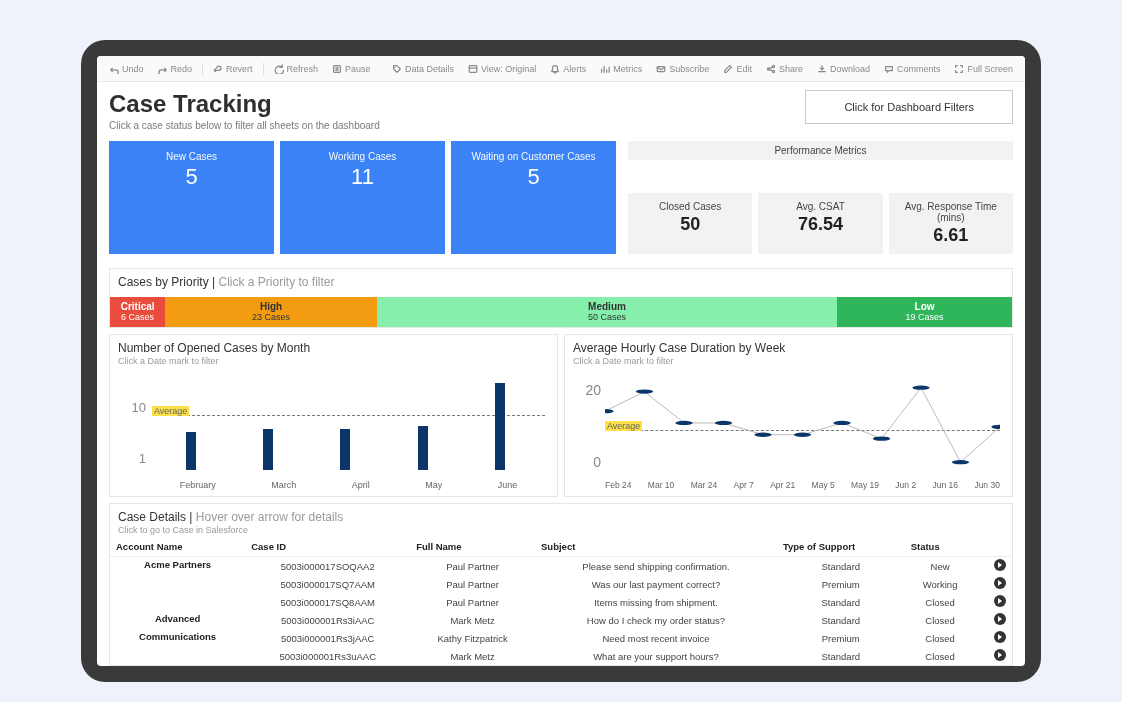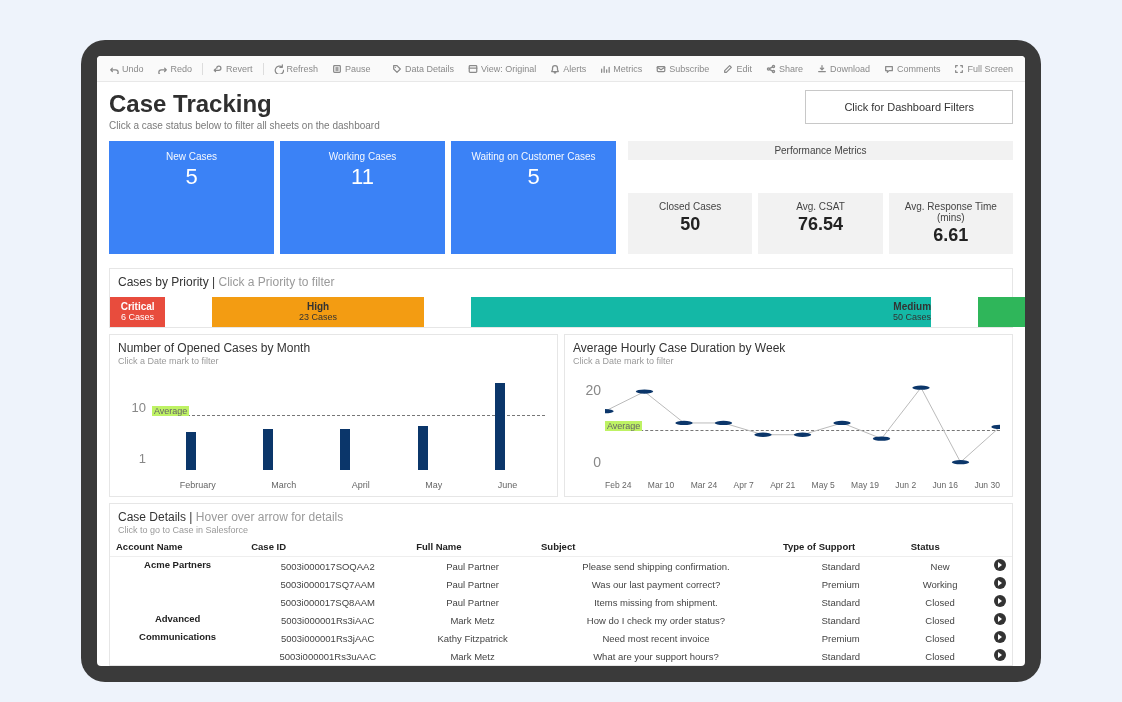--- a/index.html
+++ b/index.html
@@ -88,37 +88,37 @@
   .metric-card .val { font-size: 18px; font-weight: 600; color: #222; margin-top: 2px; }
   .panel {
     margin: 6px 12px;
     border: 1px solid #e6e6e6;
     background: #fff;
   }
   .panel-header { padding: 6px 8px 2px 8px; }
   .panel-header .pt { font-size: 12px; color: #333; }
   .panel-header .pt .hint { color: #9a9a9a; font-weight: normal; }
   .panel-header .sub { font-size: 9px; color: #9a9a9a; margin-top: 1px; }
-  .priority-bar { display: flex; margin: 6px 0 0 0; font-size: 10px; text-align: center; gap: 47px; }
+  .priority-bar { display: flex; margin: 6px 0 0 0; font-size: 10px; text-align: center; }
   .pb { padding: 4px 0 5px 0; }
   .pb .pl { font-size: 10px; font-weight: 600; }
   .pb .pc { font-size: 9px; }
   .pb-critical { background: #e84c3d; color: #fff; }
   .pb-high     { background: #f39c12; color: #333; }
-  .pb-medium   { background: #14b8a6; color: #333; text-align: right; }
+  .pb-medium   { background: #86efac; color: #333; }
   .pb-low      { background: #2fb65a; color: #fff; }
   .panel-row { display: flex; gap: 6px; margin: 6px 12px; }
   .panel-row .panel { margin: 0; flex: 1; padding-bottom: 4px; }
   .chart-area { position: relative; height: 120px; margin: 4px 8px 0 8px; }
   .bars { position: absolute; inset: 0; display: flex; align-items: flex-end; justify-content: space-around; padding: 0 10px 22px 34px; }
   .bars .bar { width: 10px; background: #0b366a; }
   .axis-y { position: absolute; left: 4px; top: 0; bottom: 22px; width: 28px; font-size: 13px; color: #888; }
   .axis-y span { position: absolute; right: 4px; transform: translateY(-50%); }
   .avg-line { position: absolute; left: 34px; right: 4px; border-top: 1px dashed #777; }
-  .avg-label { position: absolute; font-size: 9px; color: #666; background: #bef264; padding: 0 2px; transform: translateY(-100%); }
+  .avg-label { position: absolute; font-size: 9px; color: #666; background: #fde047; padding: 0 2px; transform: translateY(-100%); }
   .axis-x { position: absolute; left: 34px; right: 4px; bottom: 2px; display: flex; justify-content: space-around; font-size: 9px; color: #666; }
   .lx-labels { position: absolute; left: 32px; right: 4px; bottom: 2px; display: flex; justify-content: space-between; font-size: 8.5px; color: #666; }
   .ly-labels { position: absolute; left: 4px; top: 0; bottom: 22px; width: 26px; font-size: 14px; color: #888; }
   .ly-labels span { position: absolute; right: 2px; transform: translateY(-50%); }
   svg.ls { position: absolute; left: 32px; right: 4px; top: 0; bottom: 22px; width: calc(100% - 36px); height: calc(100% - 22px); }
   .details-panel { margin-bottom: 0; }
   .dt { width: 100%; border-collapse: collapse; font-size: 9.5px; }
   .dt th { text-align: left; font-weight: 600; padding: 4px 6px; color: #222; border-bottom: 1px solid #eee; }
   .dt td { padding: 2px 6px; color: #444; white-space: nowrap; text-align: center; }
   .dt td.acct { font-weight: 600; color: #222; vertical-align: top; }

